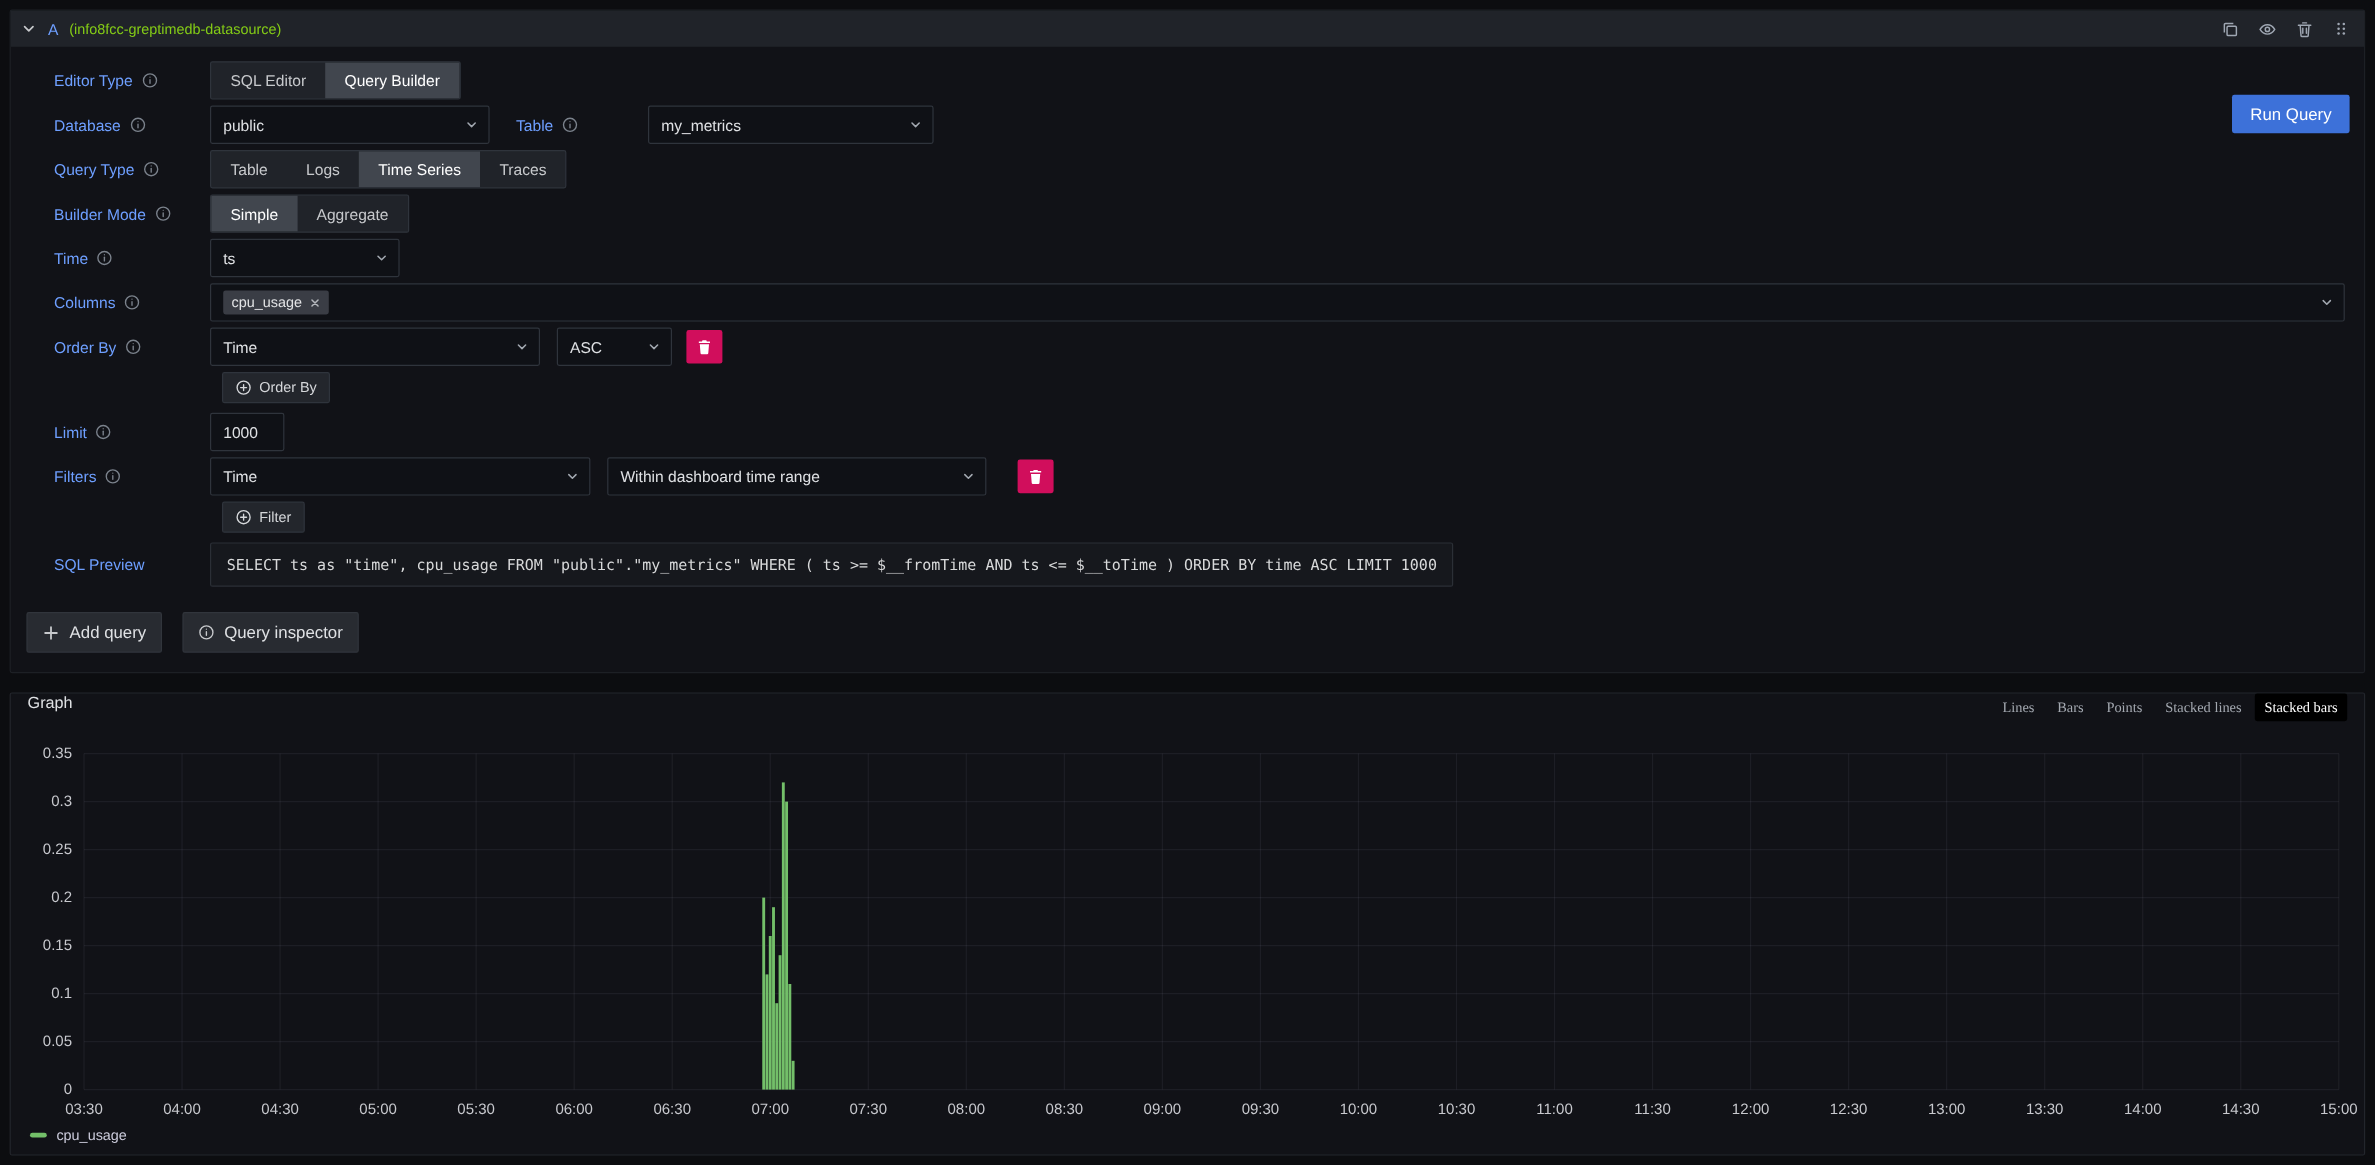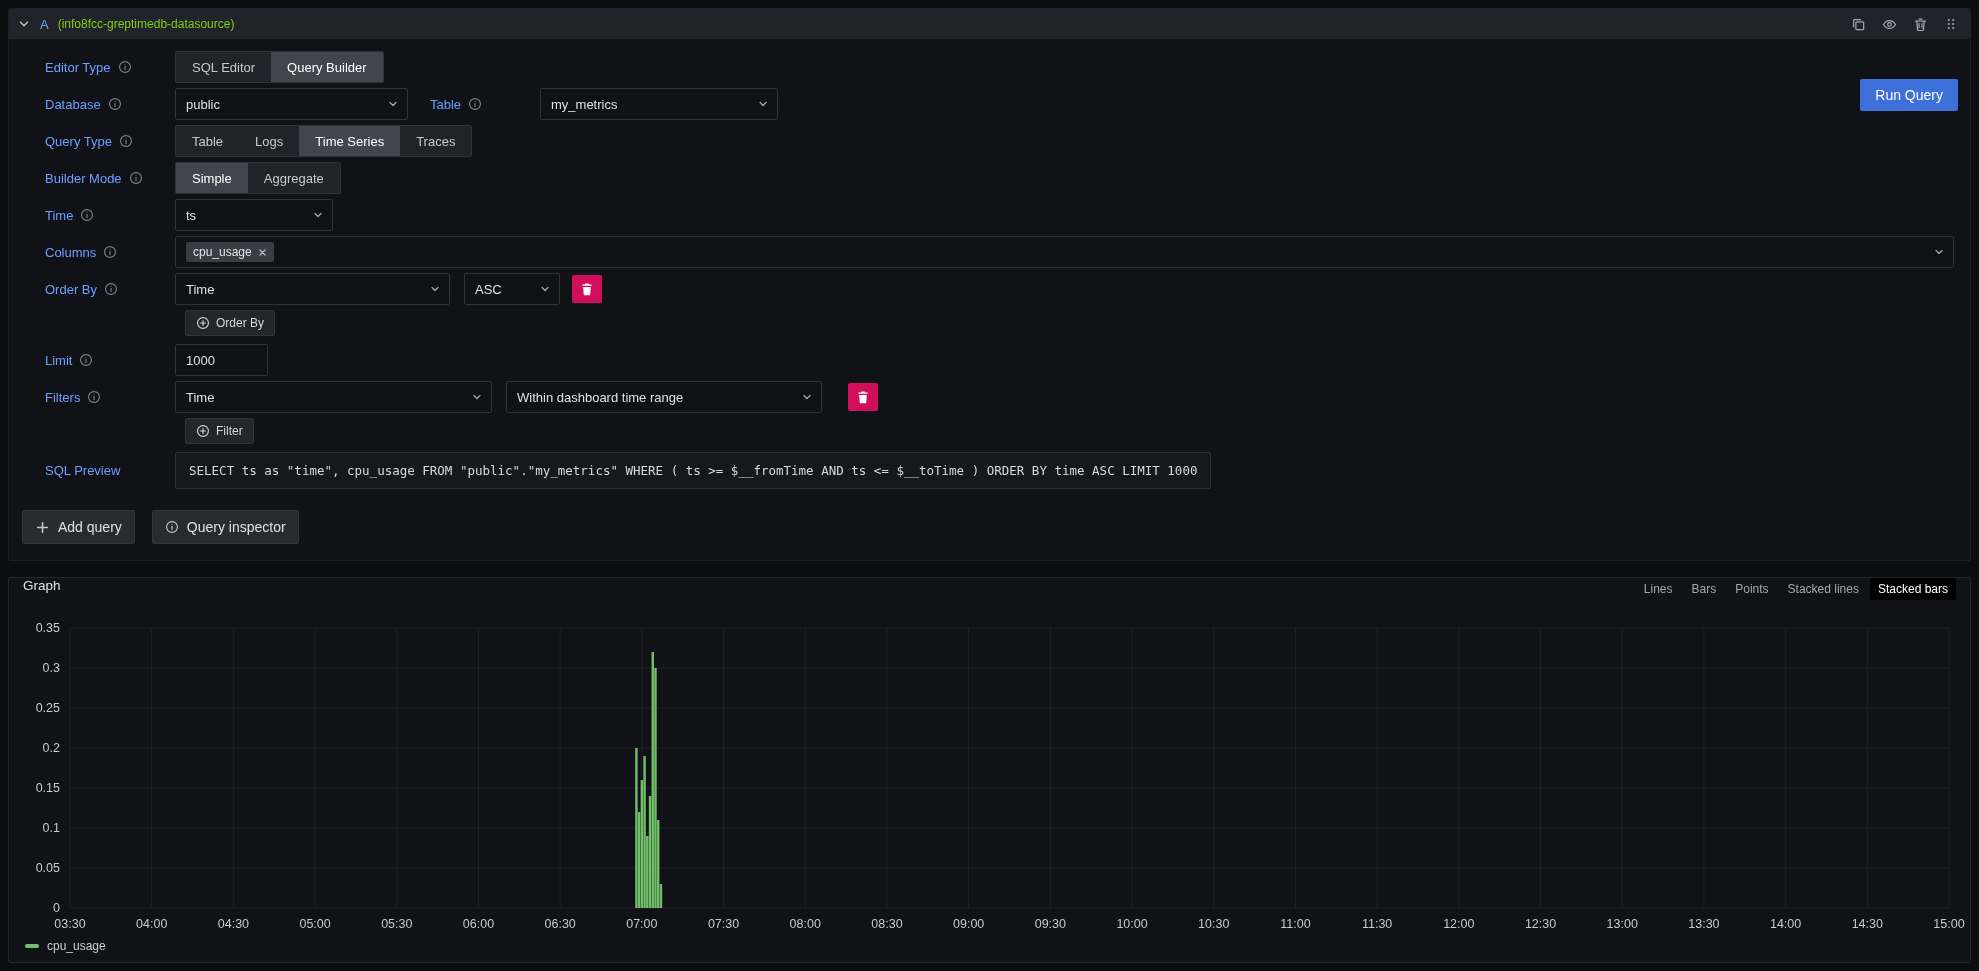--- a/index.html
+++ b/index.html
@@ -146,21 +146,21 @@
   }
   .panel-header {
     height: 34px; flex: 0 0 34px;
     display: flex; align-items: flex-start; justify-content: space-between;
     padding: 0 14px;
   }
   .panel-title { color: #dfe1e4; font-size: 13.5px; font-weight: 500; cursor: pointer; }
   .view-modes { display: flex; align-items: center; gap: 3px; }
   .vm-btn {
     background: transparent; border: none;
-    color: #a3a8b0; font-size: 12px; font-family: Liberation Sans, sans-serif;
+    color: #a3a8b0; font-size: 12px; font-family: Liberation Serif, serif;
     padding: 4px 8px; border-radius: 2px; cursor: pointer; white-space: nowrap;
   }
   .vm-btn.active { background: #000000; color: #fff; }
 
   .chart-wrap { flex: 1 1 auto; min-height: 0; position: relative; }
   .chart-wrap svg { position: absolute; inset: 0; font-family: "Liberation Sans", sans-serif; }
 
   .legend-row { flex: 0 0 26px; display: flex; align-items: center; gap: 8px; padding: 0 16px 6px; }
   .legend-mark { width: 14px; height: 4px; border-radius: 2px; background: #73bf69; }
   .legend-label { font-size: 12px; color: #ccccdc; cursor: pointer; }
@@ -426,21 +426,21 @@
         <span class="lbl">Limit</span>
         <span class="info">
             <svg width="14" height="14" viewBox="0 0 16 16" fill="none" stroke="currentColor" stroke-width="1.3" stroke-linecap="round">
               <circle cx="8" cy="8" r="6.2"></circle>
               <path d="M8 7.3v3.5"></path>
               <circle cx="8" cy="4.9" r="0.6" fill="currentColor" stroke="none"></circle>
             </svg>
           </span>
       </div>
       <div class="row-controls">
-        <input class="input" style="width: 93px;" value="1000">
+        <input class="input" style="width: 62px;" value="1000">
       </div>
     </div>
 
     <div class="form-row">
       <div class="row-label">
         <span class="lbl">Filters</span>
         <span class="info">
             <svg width="14" height="14" viewBox="0 0 16 16" fill="none" stroke="currentColor" stroke-width="1.3" stroke-linecap="round">
               <circle cx="8" cy="8" r="6.2"></circle>
               <path d="M8 7.3v3.5"></path>

